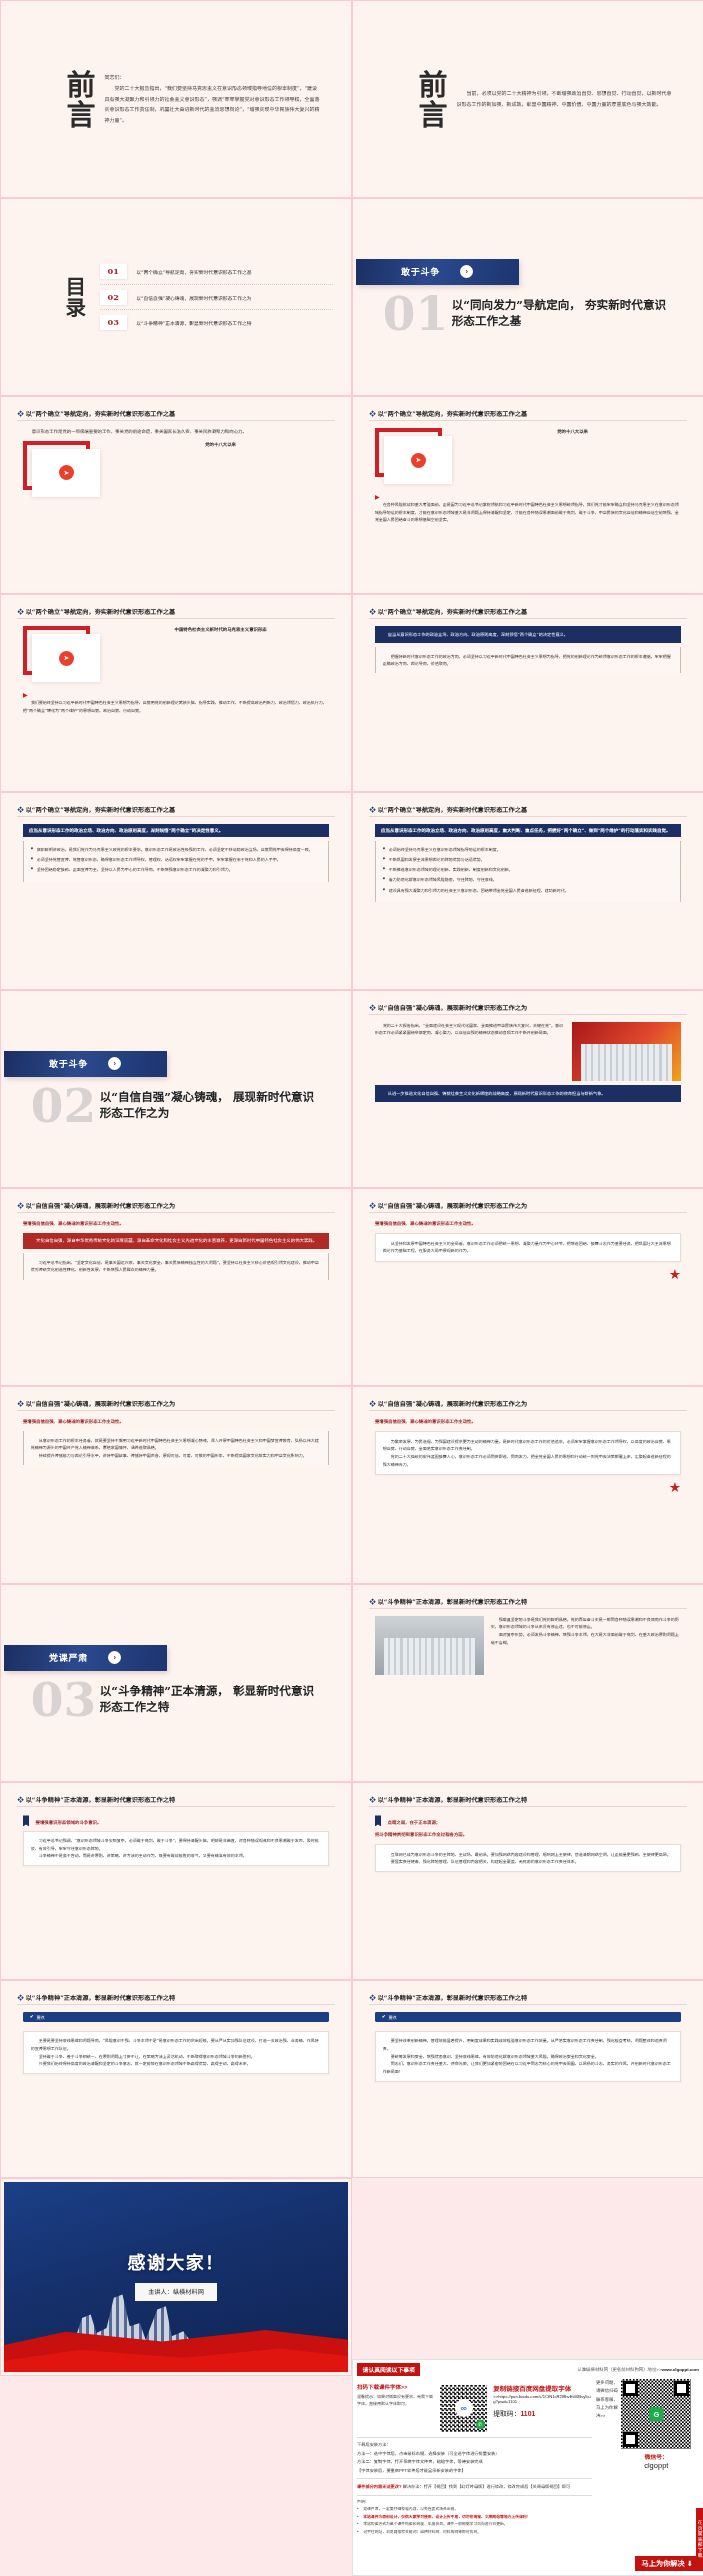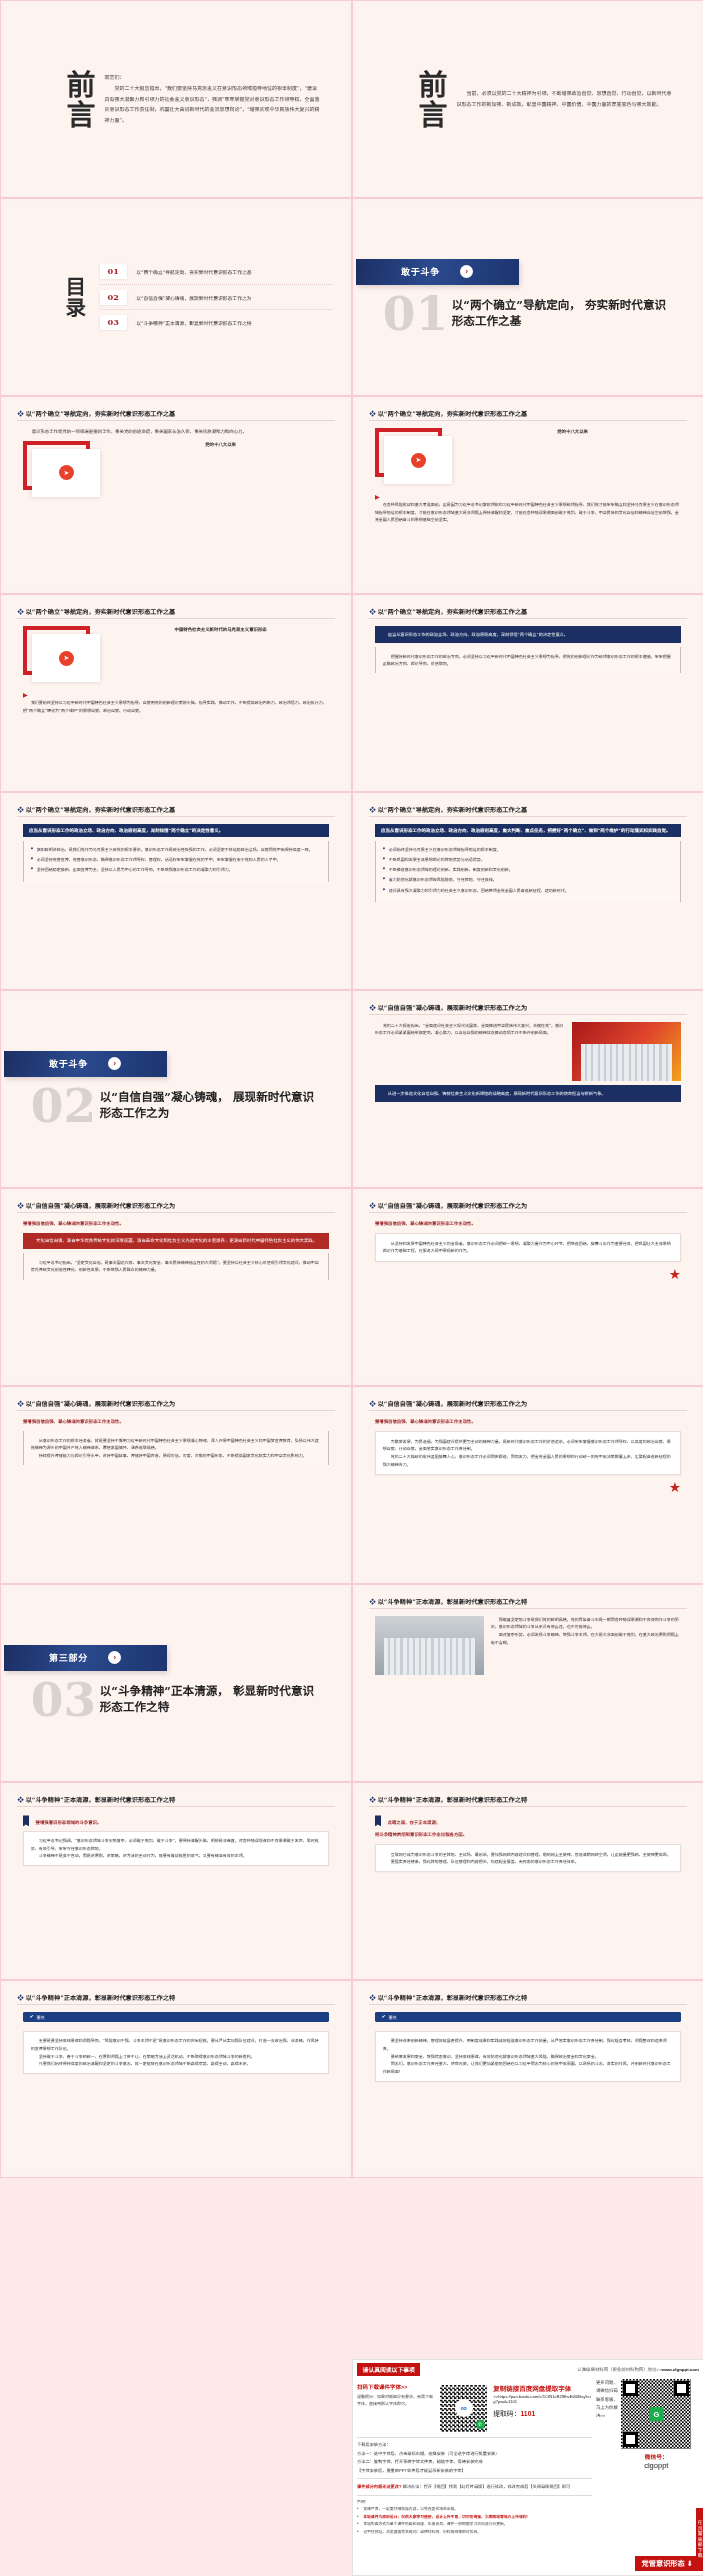--- a/index.html
+++ b/index.html
@@ -280,21 +280,21 @@
       </div>
     </div>
     <div class="slide">
       <div class="inner">
         <div class="sec">
       <div class="bar">
         <div class="lbl">敢于斗争</div>
         <div class="chev">›</div>
       </div>
       <div class="bignum">01</div>
-      <div class="sectitle">以“两个确立”导航定向，
+      <div class="sectitle">以“同向发力”导航定向，
 夯实新时代意识形态工作之基</div>
     </div>
       </div>
     </div>
     <div class="slide">
       <div class="inner">
         <div class="ct">
         <div class="hd">
           <span class="dia">❖</span>以“两个确立”导航定向，夯实新时代意识形态工作之基
         </div>
@@ -522,21 +522,21 @@
               <div style="text-align:right">
                 <span class="bigstar">★</span></div>
           </div>
       </div>
       </div>
     </div>
     <div class="slide">
       <div class="inner">
         <div class="sec">
       <div class="bar">
-        <div class="lbl">第三部分</div>
+        <div class="lbl">党课严肃</div>
         <div class="chev">›</div>
       </div>
       <div class="bignum">03</div>
       <div class="sectitle">以“斗争精神”正本清源，
 彰显新时代意识形态工作之特</div>
     </div>
       </div>
     </div>
     <div class="slide">
       <div class="inner">
@@ -634,20 +634,33 @@
             </div>
               <div class="whitecard">
               <div class="para small">要坚持改革创新精神，管理效能显著提升，用制度成果和实践成效检验意识形态工作质量。从严落实意识形态工作责任制，强化检查考核、问题整改和追责问责。</div>
               <div class="para small">要统筹发展和安全，增强忧患意识、坚持底线思维，有效防范化解意识形态领域重大风险，确保政治安全和文化安全。</div>
               <div class="para small">同志们，意识形态工作责任重大、使命光荣。让我们更加紧密地团结在以习近平同志为核心的党中央周围，以昂扬的斗志、务实的作风，开创新时代意识形态工作新局面！</div>
             </div>
           </div>
       </div>
       </div>
     </div>
+    <div class="slide">
+      <div class="inner">
+        <div class="thanks">
+      <div class="city"></div>
+      <div class="ribbon1"></div>
+      <div class="ribbon2"></div>
+      <div class="tx">
+        <div class="t1">感谢大家！</div>
+        <div class="t2">主讲人：纵横材料网</div>
+      </div>
+        </div>
+      </div>
+    </div>
   </div>
 
 <div class="footpanel">
   <div class="fp-top">
     <div class="tag">请认真阅读以下事项</div>
     <div class="site">
       <span>认准纵横材料网（更名前材料狗网）地址&gt;&gt;</span><b>www.clgoppt.com</b>
     </div>
   </div>
 
@@ -705,17 +718,17 @@
           <div class="ctr">G</div>
         </div>
         <div class="wxid">
           <div class="l">微信号：</div>
           <div class="v">clgoppt</div>
         </div>
       </div>
     </div>
   </div>
 
-  <div class="dlbtn">党管意识形态 ⬇</div>
+  <div class="dlbtn">马上为你解决 ⬇</div>
 </div>
 
 <div class="sidetab">在页面底部下载</div>
 
 
 </body></html>

